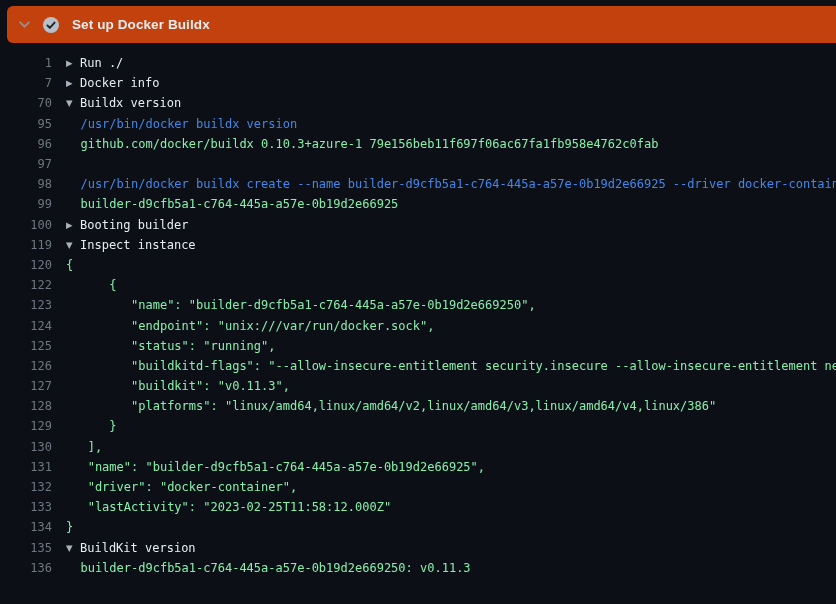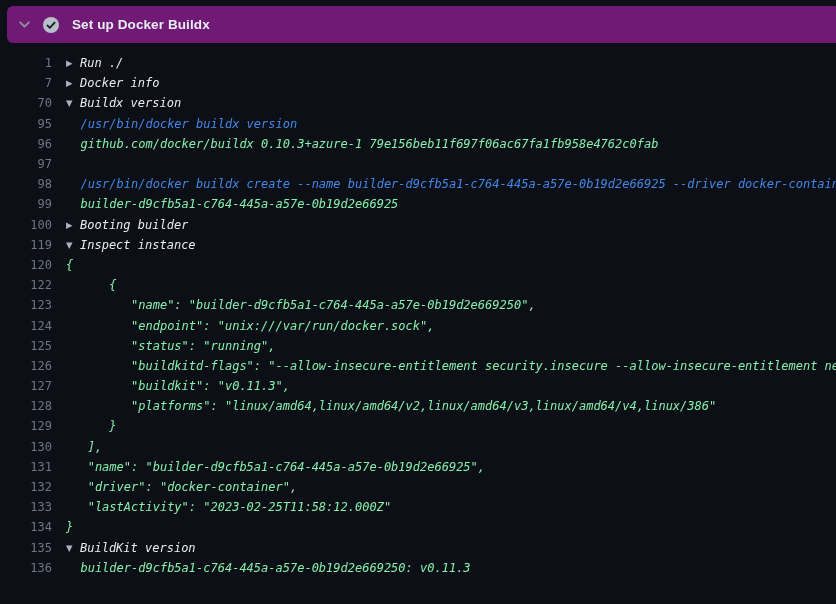--- a/index.html
+++ b/index.html
@@ -4,21 +4,21 @@
 <style>
   html,body { margin:0; padding:0; }
   body {
     width:836px; height:604px; overflow:hidden;
     background:#0c1016;
     font-family:"Liberation Sans", sans-serif;
   }
   .step-header {
     margin:6px 0 0 7px;
     height:37px;
-    background:#701a75;
+    background:#c2410c;
     border-radius:6px 0 0 6px;
     display:flex; align-items:center;
     padding-left:11px;
     cursor:pointer;
   }
   .chev { width:13px; height:13px; flex:none; margin-right:12px; }
   .status { width:16px; height:16px; flex:none; margin-right:13px; }
   .step-title {
     color:#e6edf3; font-size:13.5px; font-weight:bold; letter-spacing:.1px;
   }
@@ -27,21 +27,21 @@
     display:flex; align-items:center;
     height:20.2px;
     font-family:"DejaVu Sans Mono", monospace;
     font-size:12px;
     white-space:pre;
   }
   .num {
     flex:none; width:52px; text-align:right;
     color:#6e7681; cursor:pointer;
   }
-  .content { margin-left:14px; white-space:pre; overflow:hidden;font-style:italic; }
+  .content { margin-left:14px; white-space:pre; overflow:hidden; }
   .arrow {
     display:inline-block; width:14px;
     font-family:"DejaVu Sans", sans-serif;
     font-size:8.5px; color:#a9b2bc;
     vertical-align:1px; cursor:pointer;
   }
   .gtitle { color:#e6edf3; cursor:pointer; }
   .command { color:#4387e8; }
   .output  { color:#86efac; }
 </style>

